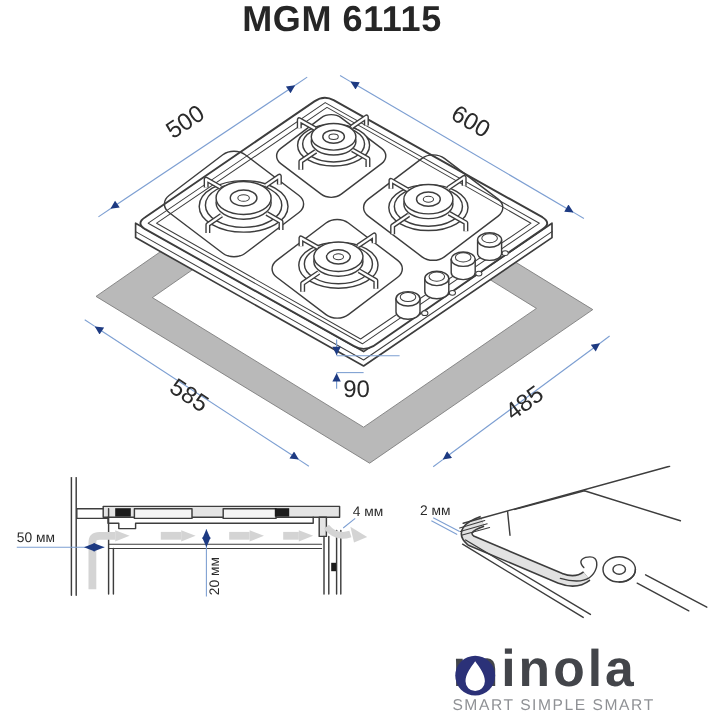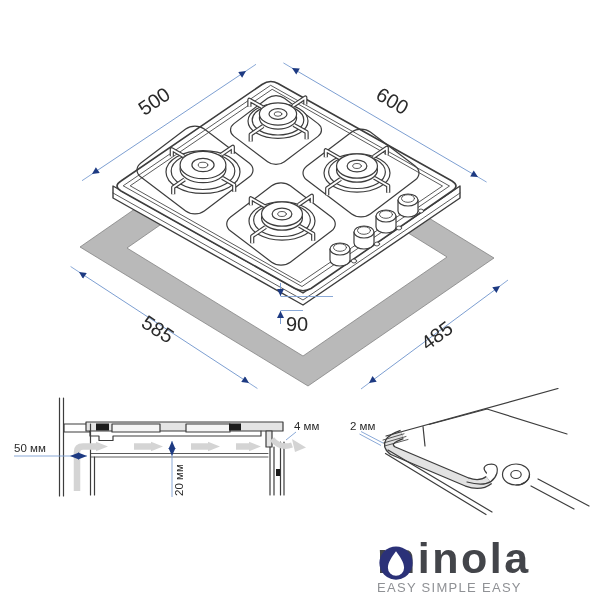--- a/index.html
+++ b/index.html
@@ -33,20 +33,21 @@
   .logo{position:absolute;left:377px;top:540px;display:flex;align-items:flex-start;gap:9px;}
   .logo-drop{width:38px;height:38px;margin-top:4px;}
   .brand{font-size:43px;font-weight:700;letter-spacing:2.5px;line-height:36px;color:var(--logo-gray);}
   .tagline{font-size:13px;letter-spacing:1.3px;color:var(--tagline-gray);margin-top:4px;}
 </style>
 </head>
 <body>
 
 <div class="stage">
 
+  <div class="title">MGM 61115</div>
 
   <svg id="main-svg" width="600" height="345" viewBox="0 50 600 345">
     <defs>
       <marker id="arr" viewBox="0 0 10 10" refX="10" refY="5" markerWidth="9" markerHeight="7" orient="auto-start-reverse">
           <path d="M0,0 L10,5 L0,10 Z" class="navy"></path>
         </marker>
     </defs>
 
     <g>
       <path class="worktop" d="M80,247 L266,118 L494,258 L308,386 Z M127,248 L271,148 L447,257 L303,356 Z"></path>
@@ -248,17 +249,17 @@
     </g>
   </svg>
 
   <div class="logo">
     <svg class="logo-drop" viewBox="0 0 40 40">
       <circle cx="20" cy="20" r="17.5" style="fill:var(--logo-navy)"></circle>
       <path d="M20,7.5 C16,13 11.5,19 11.5,25 A8.5,8.5 0 0 0 28.5,25 C28.5,19 24,13 20,7.5 Z" fill="#fff"></path>
     </svg>
     <div>
       <div class="brand">minola</div>
-      <div class="tagline">EASY SIMPLE EASY</div>
+      <div class="tagline">SMART SIMPLE SMART</div>
     </div>
   </div>
 
 </div>
 
 </body></html>

